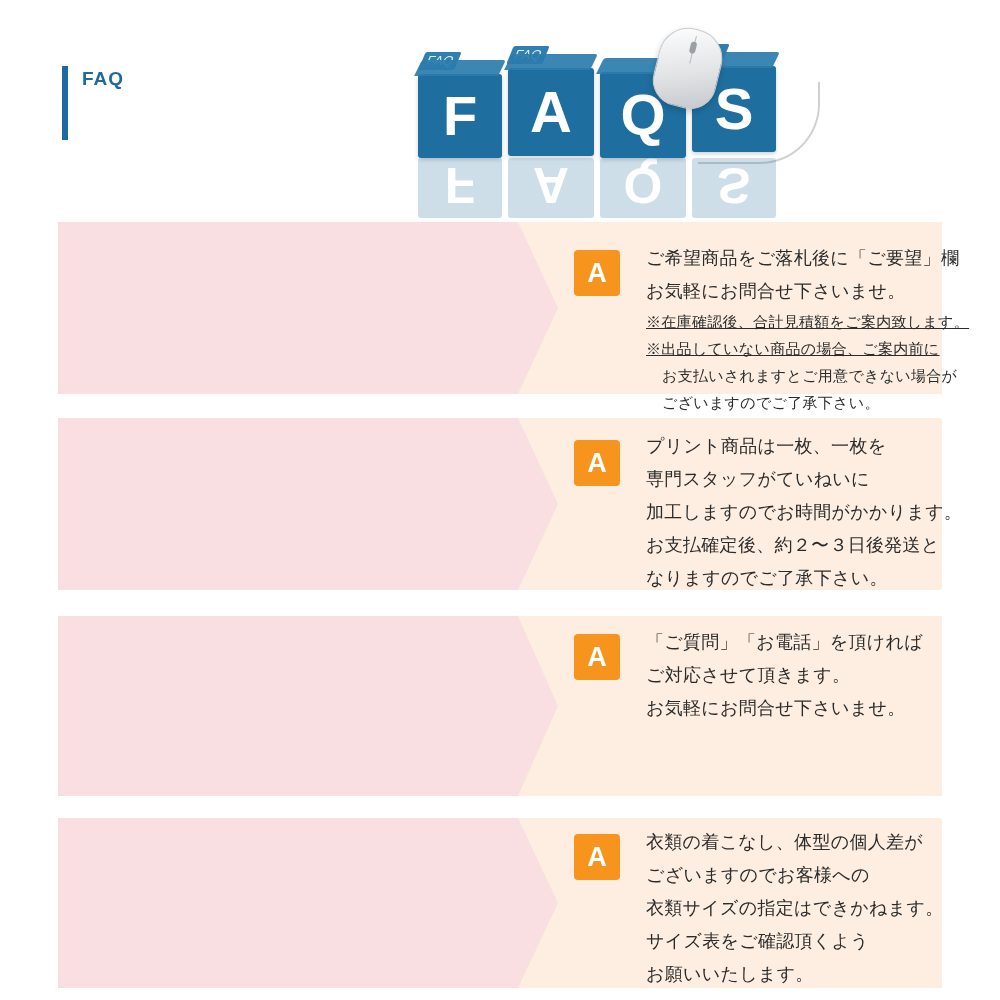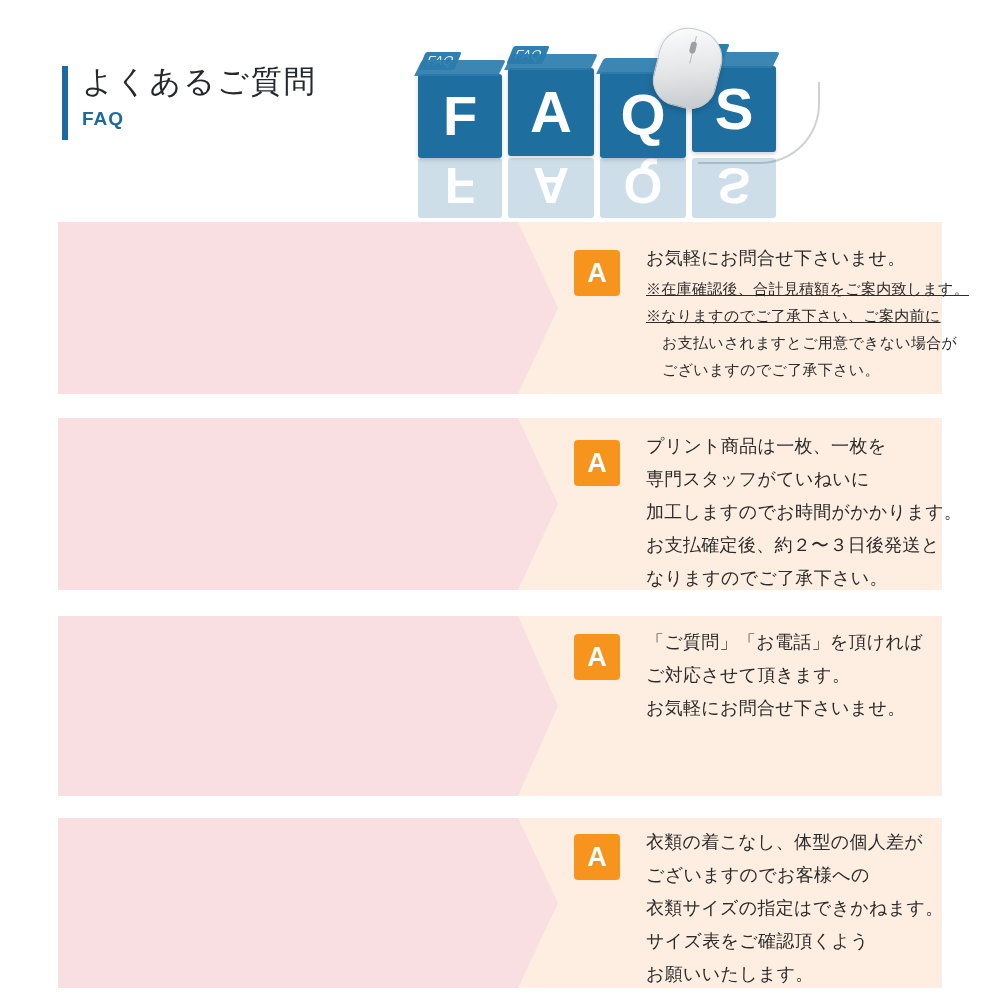--- a/index.html
+++ b/index.html
@@ -243,21 +243,20 @@
   }
   .line { display: block; }
 </style>
 </head>
 <body>
 
 <div class="header">
 
   <div class="title-block">
     <div class="title-bar"></div>
-    <div class="title-ja">よくあるご質問</div>
     <div class="title-en">FAQ</div>
   </div>
 
   <div class="cubes">
     <div class="cube-tiny tiny-1">FAQ</div>
     <div class="cube-tiny tiny-2">FAQ</div>
     <div class="cube-tiny tiny-3">S</div>
 
     <div class="cube cube-f">
       <div class="cube-face-top"></div>
@@ -298,23 +297,24 @@
     <div class="q-arrow" style="border-top:86px solid transparent; border-bottom:86px solid transparent; border-left:40px solid #f9dfe1;"></div>
   </div>
   <div class="badge badge-q" style="top:34px;">Q</div>
   <div class="q-text" style="top:24px;">
     <span class="line">他商品も複数買いたい場合</span>
     <span class="line">はどうやって購入すれば</span>
     <span class="line">いいの？</span>
   </div>
   <div class="badge badge-a" style="top:28px;">A</div>
   <div class="a-text" style="top:20px;">
+    <span class="line">ご希望商品をご落札後に「ご要望」欄</span>
     <span class="line">お気軽にお問合せ下さいませ。</span>
     <span class="note">※在庫確認後、合計見積額をご案内致します。</span>
-    <span class="note">※なりますのでご了承下さい、ご案内前に</span>
+    <span class="note">※出品していない商品の場合、ご案内前に</span>
     <span class="note-indent">お支払いされますとご用意できない場合が</span>
     <span class="note-indent">ございますのでご了承下さい。</span>
   </div>
 </div>
 
 <div class="faq-row" style="top:418px; height:172px;">
   <div class="a-panel"></div>
   <div class="q-wrap">
     <div class="q-panel"></div>
     <div class="q-arrow" style="border-top:86px solid transparent; border-bottom:86px solid transparent; border-left:40px solid #f9dfe1;"></div>

